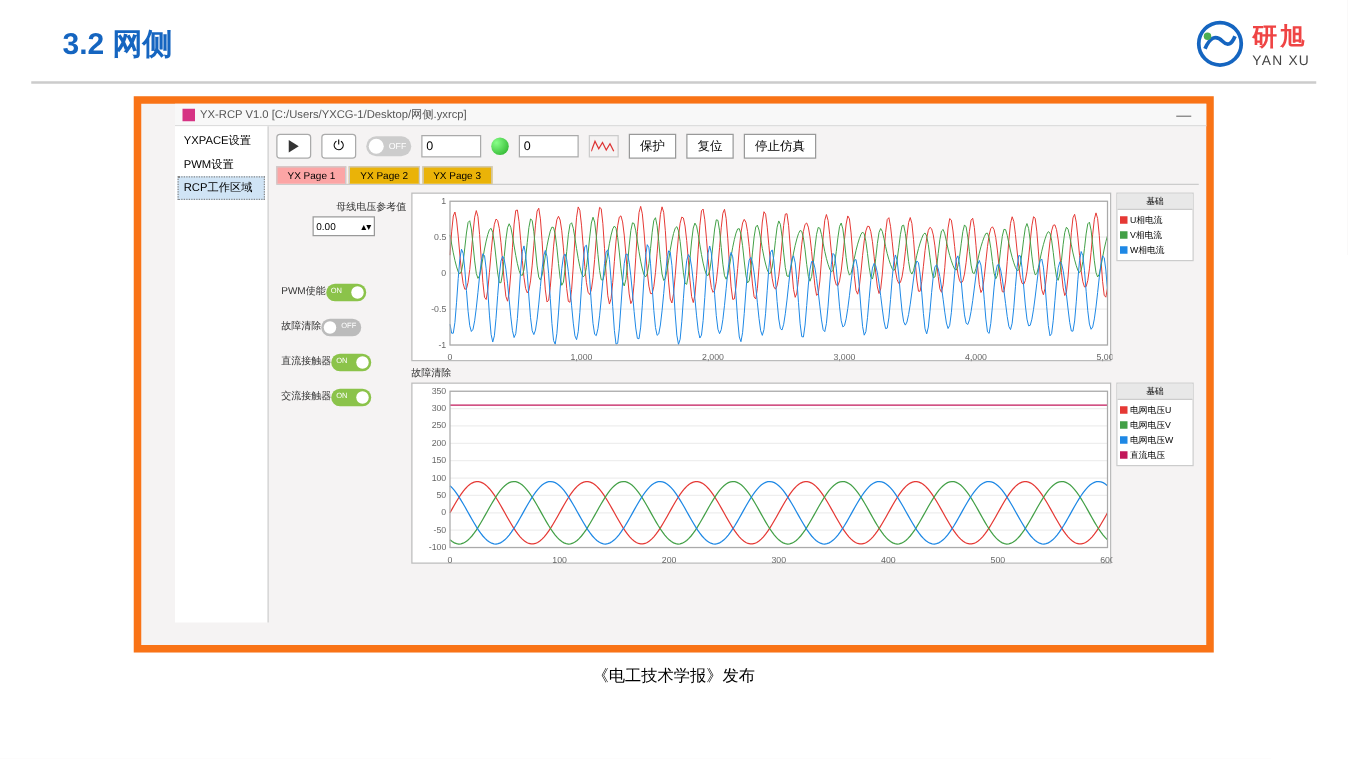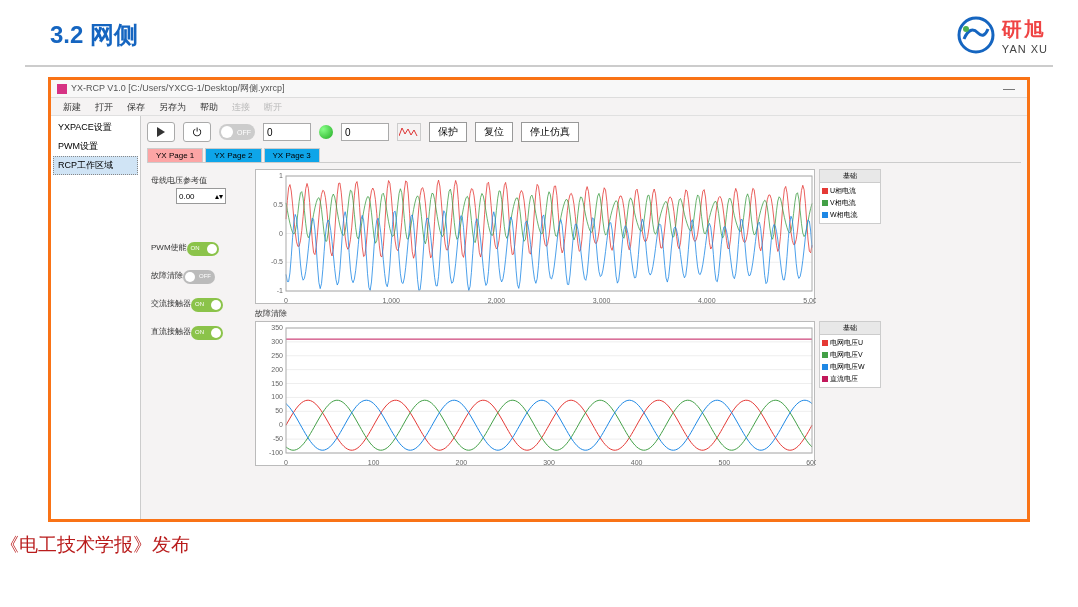--- a/index.html
+++ b/index.html
@@ -5,21 +5,21 @@
 * { box-sizing: border-box; margin: 0; padding: 0; }
 body { font-family: "Microsoft YaHei", Arial, sans-serif; background: #fff; width: 1078px; height: 607px; overflow: hidden; position: relative; }
 .slide-header { display: flex; justify-content: space-between; align-items: center; padding: 15px 30px 10px 50px; }
 .slide-title { color: #1565c0; font-size: 24px; font-weight: bold; }
 .logo { display: flex; align-items: center; gap: 6px; }
 .logo-badge { width: 40px; height: 40px; position: relative; }
 .logo-text { display: flex; flex-direction: column; }
 .logo-cn { font-size: 20px; font-weight: bold; color: #ef4444; letter-spacing: 2px; }
 .logo-en { font-size: 11px; color: #444; letter-spacing: 1px; }
 .header-line { height: 2px; background: #ccc; margin: 0 25px 10px; }
-.app-window { margin: 0 auto; width: 982px; height: 445px; border: 3px solid #f97316; background: #f5f3f3; position: relative; font-size: 10px; }
+.app-window { margin: 0 auto; width: 864px; height: 445px; border: 6px solid #f97316; background: #f5f3f3; position: relative; font-size: 10px; padding-left: 27px; }
 .titlebar { display: flex; align-items: center; padding: 2px 6px; height: 18px; border-bottom: 1px solid #ddd; background: #f8f8f8; }
 .titlebar-icon { width: 10px; height: 10px; background: #d63384; margin-right: 4px; }
 .titlebar-text { font-size: 9px; color: #555; flex: 1; }
 .titlebar-min { font-size: 12px; color: #666; padding: 0 6px; }
 .menubar { display: flex; gap: 2px; padding: 2px 6px; height: 18px; border-bottom: 1px solid #e0e0e0; }
 .menubar span { font-size: 9px; color: #333; padding: 1px 6px; }
 .menubar .disabled { color: #bbb; }
 .main-area { display: flex; height: calc(100% - 36px); }
 .sidebar { width: 90px; border-right: 1px solid #ccc; background: #fff; padding: 2px; }
 .sidebar-item { font-size: 9px; padding: 2px 4px; border: 1px solid transparent; }
@@ -33,47 +33,47 @@
 .toggle.off { background: #ccc; }
 .toggle-knob { width: 12px; height: 12px; background: #fff; border-radius: 50%; position: absolute; }
 .toggle.off .toggle-knob { left: 2px; }
 .toggle-label { font-size: 7px; color: #fff; position: absolute; }
 .toggle.off .toggle-label { right: 4px; }
 .num-input { width: 48px; height: 18px; border: 1px solid #aaa; font-size: 10px; padding: 0 3px; background: #fff; }
 .led { width: 14px; height: 14px; border-radius: 50%; background: radial-gradient(circle at 30% 30%, #8f8, #2a2); }
 .wave-icon { width: 24px; height: 18px; border: 1px solid #ccc; display: flex; align-items: center; justify-content: center; }
 .text-btn { height: 20px; padding: 0 8px; border: 1px solid #999; background: #fff; font-size: 10px; display: flex; align-items: center; }
 .tabs { display: flex; gap: 2px; border-bottom: 1px solid #ccc; }
-.tab { font-size: 8px; padding: 2px 8px; border: 1px solid #ccc; border-bottom: none; background: #0ea5e9; }
+.tab { font-size: 8px; padding: 2px 8px; border: 1px solid #ccc; border-bottom: none; background: #eab308; }
 .tab.active { background: #fca5a5; }
 .page-content { flex: 1; display: flex; padding: 6px 4px; gap: 4px; overflow: hidden; }
 .left-controls { width: 100px; padding-top: 6px; }
 .control-group { margin-bottom: 10px; }
-.control-label { font-size: 8px; color: #333; margin-bottom: 2px; text-align: left; }
+.control-label { font-size: 8px; color: #333; margin-bottom: 2px; text-align: right; }
 .spinner { width: 50px; height: 16px; border: 1px solid #999; font-size: 8px; padding: 0 2px; background: #fff; display: flex; justify-content: space-between; align-items: center; margin: 0 auto; }
 .switch-block { display: flex; flex-direction: row; align-items: center; margin-bottom: 12px; }
 .mini-toggle { width: 32px; height: 14px; border-radius: 7px; position: relative; margin-top: 2px; }
 .mini-toggle.on { background: #8bc34a; }
 .mini-toggle.off { background: #bbb; }
 .mini-toggle-knob { width: 10px; height: 10px; background: #fff; border-radius: 50%; position: absolute; top: 2px; }
 .mini-toggle.on .mini-toggle-knob { right: 2px; }
 .mini-toggle.off .mini-toggle-knob { left: 2px; }
 .mini-toggle-text { font-size: 6px; color: #fff; position: absolute; top: 3px; }
 .mini-toggle.on .mini-toggle-text { left: 4px; }
 .mini-toggle.off .mini-toggle-text { right: 4px; }
 .charts-area { flex: 1; display: flex; flex-direction: column; gap: 4px; }
 .chart-container { position: relative; }
 .chart-title { font-size: 8px; color: #333; margin-bottom: 2px; }
 .chart-row { display: flex; align-items: flex-start; gap: 4px; }
 .chart-box { border: 1px solid #bbb; background: #fff; position: relative; }
 .legend-box { width: 62px; background: #fff; border: 1px solid #ccc; font-size: 7px; padding: 2px; }
 .legend-header { background: #e8e8e8; text-align: center; font-size: 7px; padding: 1px; margin: -2px -2px 2px; border-bottom: 1px solid #ccc; }
 .legend-item { display: flex; align-items: center; gap: 2px; padding: 1px 0; }
 .legend-swatch { width: 6px; height: 6px; }
-.footer-text { color: #b91c1c; font-size: 19px; padding: 10px 0; }
+.footer-text { text-align: center; color: #000000; font-size: 13px; padding: 10px 0; }
 </style>
 </head>
 <body>
 
 <div class="slide-header">
   <div class="slide-title">3.2 网侧</div>
   <div class="logo">
     <div class="logo-badge">
       <svg viewBox="0 0 40 40">
           <circle cx="20" cy="20" r="17" fill="none" stroke="#1565c0" stroke-width="3"></circle>
@@ -87,29 +87,20 @@
     </div>
   </div>
 </div>
 <div class="header-line"></div>
 
 <div class="app-window">
   <div class="titlebar">
     <div class="titlebar-icon"></div>
     <span class="titlebar-text">YX-RCP V1.0 [C:/Users/YXCG-1/Desktop/网侧.yxrcp]</span>
     <span class="titlebar-min">—</span>
-  </div>
-  <div class="menubar">
-    <span>新建</span>
-    <span>打开</span>
-    <span>保存</span>
-    <span>另存为</span>
-    <span>帮助</span>
-    <span class="disabled">连接</span>
-    <span class="disabled">断开</span>
   </div>
   <div class="main-area">
     <div class="sidebar">
       <div class="sidebar-item">YXPACE设置</div>
       <div class="sidebar-item">PWM设置</div>
       <div class="sidebar-item selected">RCP工作区域</div>
     </div>
     <div class="content">
       <div class="toolbar">
         <div class="tb-btn play"></div>
@@ -153,28 +144,28 @@
               </div>
           </div>
           <div class="switch-block">
             <div class="control-label">故障清除</div>
             <div class="mini-toggle off">
                 <span class="mini-toggle-text">OFF</span>
                 <div class="mini-toggle-knob"></div>
               </div>
           </div>
           <div class="switch-block">
-            <div class="control-label">交流接触器</div>
+            <div class="control-label">直流接触器</div>
             <div class="mini-toggle on">
                 <span class="mini-toggle-text">ON</span>
                 <div class="mini-toggle-knob"></div>
               </div>
           </div>
           <div class="switch-block">
-            <div class="control-label">直流接触器</div>
+            <div class="control-label">交流接触器</div>
             <div class="mini-toggle on">
                 <span class="mini-toggle-text">ON</span>
                 <div class="mini-toggle-knob"></div>
               </div>
           </div>
         </div>
         <div class="charts-area">
           <div class="chart-container">
             <div class="chart-row">
               <div class="chart-box" style="width:560px;height:135px">

